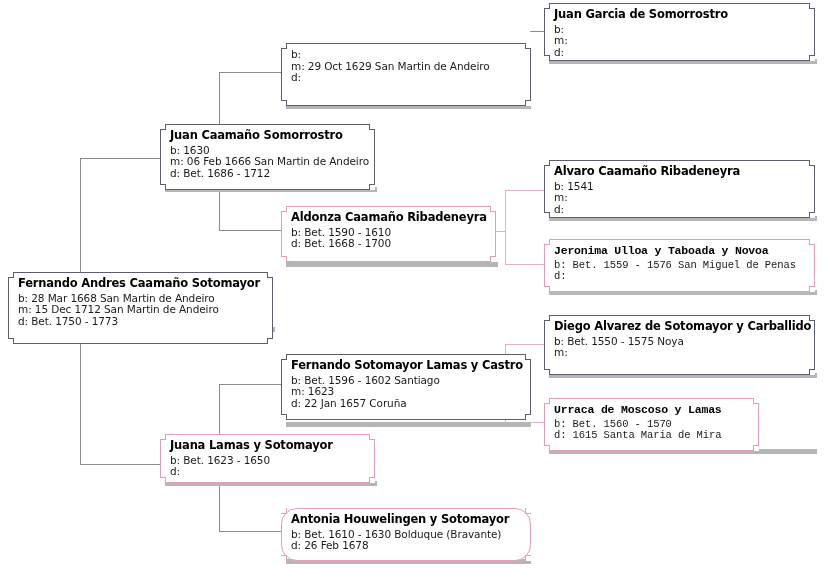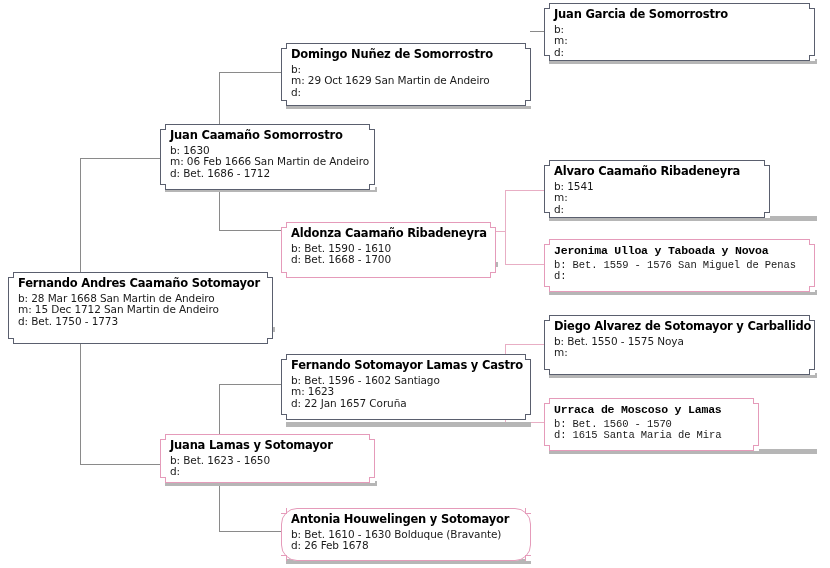--- a/index.html
+++ b/index.html
@@ -150,50 +150,49 @@
   <div class="pbox" style="left:160px; top:124px; width:215px; height:66px;">
     <span class="nb"></span>
       <span class="nc"></span>
     <div class="pname">Juan Caamaño Somorrostro</div>
     <div class="pline">b: 1630</div>
     <div class="pline">m: 06 Feb 1666 San Martin de Andeiro</div>
     <div class="pline">d: Bet. 1686 - 1712</div>
   </div>
 
   <div class="shadow" style="left:286px; top:262px; width:212px;"></div>
-  <div class="pbox female" style="left:281px; top:222px; width:215px; height:56px;">
+  <div class="pbox female" style="left:281px; top:206px; width:215px; height:56px;">
     <span class="nb"></span>
       <span class="nc"></span>
     <div class="pname">Aldonza Caamaño Ribadeneyra</div>
     <div class="pline">b: Bet. 1590 - 1610</div>
     <div class="pline">d: Bet. 1668 - 1700</div>
   </div>
 
   <div class="shadow" style="left:286px; top:104px; width:245px;"></div>
   <div class="pbox" style="left:281px; top:43px; width:250px; height:63px;">
     <span class="nb"></span>
       <span class="nc"></span>
-    <div class="pname">Domingo Nuñez de Somorrostro</div>
     <div class="pline">b:</div>
     <div class="pline">m: 29 Oct 1629 San Martin de Andeiro</div>
     <div class="pline">d:</div>
   </div>
 
   <div class="shadow" style="left:549px; top:59px; width:268px;"></div>
   <div class="pbox" style="left:544px; top:3px; width:271px; height:58px;">
     <span class="nb"></span>
       <span class="nc"></span>
     <div class="pname">Juan Garcia de Somorrostro</div>
     <div class="pline">b:</div>
     <div class="pline">m:</div>
     <div class="pline">d:</div>
   </div>
 
   <div class="shadow" style="left:549px; top:216px; width:268px;"></div>
-  <div class="pbox" style="left:544px; top:160px; width:226px; height:58px;">
+  <div class="pbox" style="left:544px; top:160px; width:271px; height:58px;">
     <span class="nb"></span>
       <span class="nc"></span>
     <div class="pname">Alvaro Caamaño Ribadeneyra</div>
     <div class="pline">b: 1541</div>
     <div class="pline">m:</div>
     <div class="pline">d:</div>
   </div>
 
   <div class="shadow" style="left:549px; top:290px; width:268px;"></div>
   <div class="pbox female" style="left:544px; top:239px; width:271px; height:53px;font-family:Liberation Mono, monospace;">

